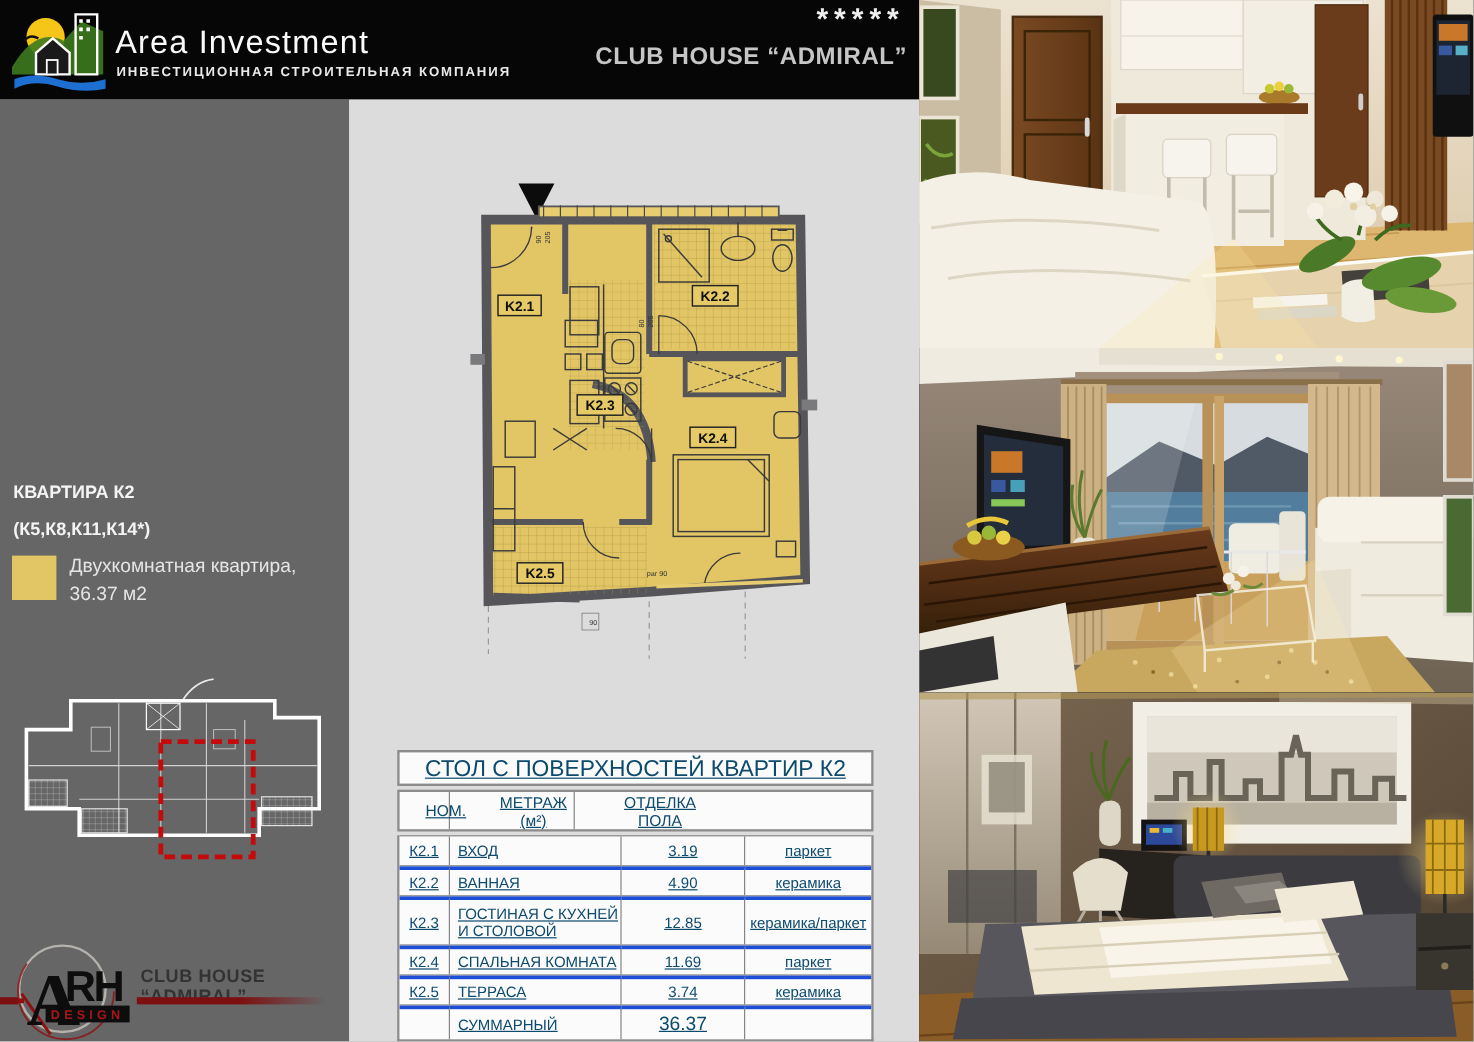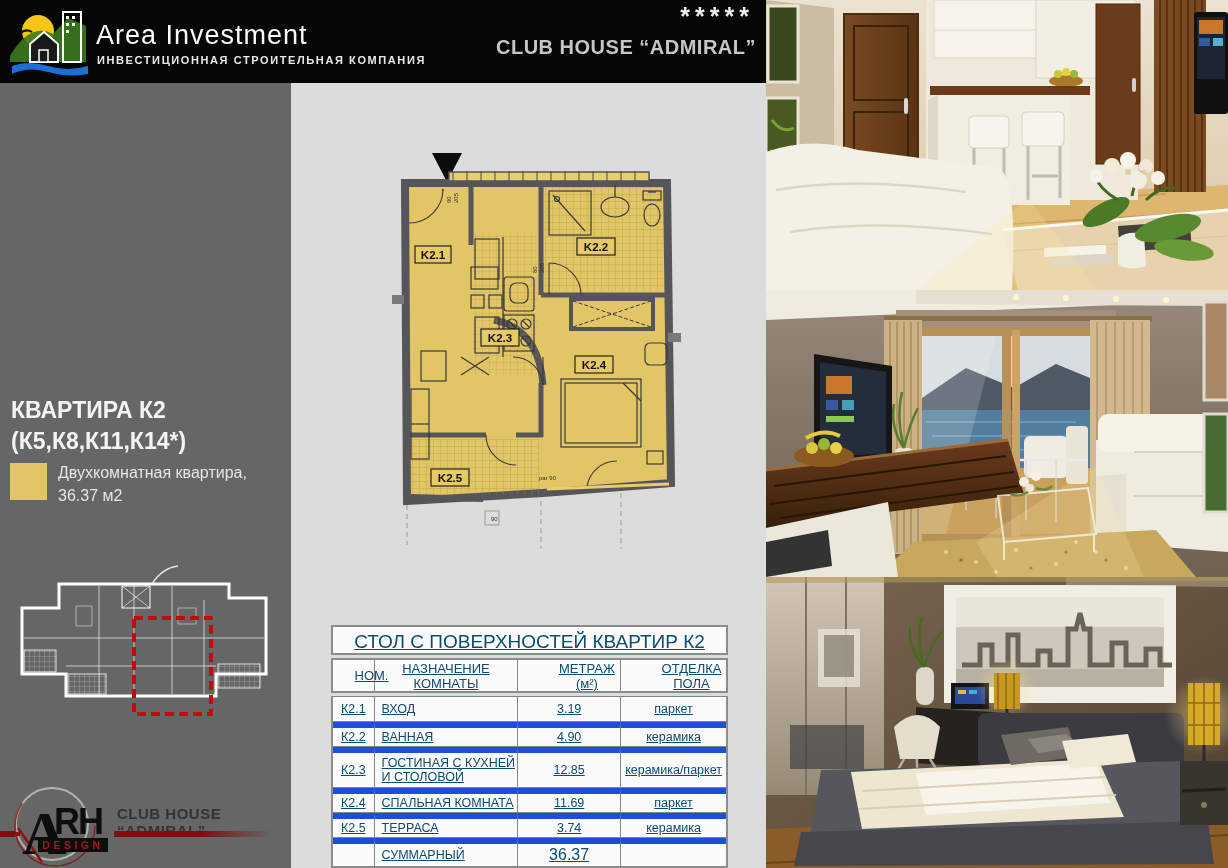--- a/index.html
+++ b/index.html
@@ -12,21 +12,21 @@
   .company-name{position:absolute;left:96px;top:20px;font-size:27px;letter-spacing:1px;color:#fafafa;}
   .company-tagline{position:absolute;left:97px;top:54px;font-size:11px;font-weight:bold;
         letter-spacing:1.6px;color:#e8e8e8;}
   .hdr-stars{position:absolute;right:12px;top:2px;font-size:25px;font-weight:bold;
         letter-spacing:5px;color:#efefef;}
   .hdr-project{position:absolute;right:10px;top:36px;font-size:20px;font-weight:bold;
         letter-spacing:.5px;color:#c6c6c6;}
 
   
   .sidebar{position:absolute;left:0;top:83px;width:291px;height:785px;background:#666667;}
-  .apt-title{position:absolute;left:11px;top:312px;font-size:23px;font-weight:bold;color:#f4f4f4;line-height:31px;}
+  .apt-title{position:absolute;left:11px;top:312px;font-size:15px;font-weight:bold;color:#f4f4f4;line-height:31px;}
   .legend{position:absolute;left:10px;top:378px;}
   .legend .swatch{position:absolute;left:0;top:2px;width:37px;height:37px;background:#e2c565;}
   .legend .cap{position:absolute;left:48px;top:0;width:230px;font-size:16px;color:#e5e5e5;line-height:23px;}
   .miniplan{position:absolute;left:4px;top:463px;width:282px;height:188px;}
   .arh-logo{position:absolute;left:8px;top:697px;width:120px;height:88px;}
   .ftr-project{position:absolute;left:117px;top:722px;font-size:15px;font-weight:bold;
         letter-spacing:.5px;color:#333;}
   .ftr-redbar{position:absolute;left:114px;top:748px;width:158px;height:6px;
         background:linear-gradient(to right,#7c1010 0%,#7c1010 55%,rgba(124,16,16,0) 100%);}
   .ftr-redstub{position:absolute;left:0;top:748px;width:15px;height:6px;background:#7c1010;}
@@ -40,21 +40,21 @@
   .t-title{height:30px;line-height:30px;text-align:center;font-size:19px;
         background:#fbfbfb;border:2px solid #8c8c8c;box-sizing:border-box;}
   .t-gap{height:3px;}
   .t-head,.t-row{display:flex;background:#fbfbfb;border-left:1px solid #858585;border-top:1px solid #858585;box-sizing:border-box;}
   .t-head{border:2px solid #8c8c8c;}
   .t-body{border:2px solid #8c8c8c;border-top:none;}
   .t-body .t-row{border-left:none;}
   .cell{border-right:1px solid #858585;box-sizing:border-box;display:flex;align-items:center;
         justify-content:center;font-size:12.5px;text-align:center;}
   .t-head .cell{height:31px;font-size:13px;padding-left:36px;}
-  .t-row .cell{border-top:6px solid #1d4ed8;}
+  .t-row .cell{border-top:3px solid #1d4ed8;}
   .t-row:first-child .cell{border-top:none;}
   .c-num{width:42px;}
   .c-name{width:145px;justify-content:flex-start;text-align:left;padding-left:7px;box-sizing:border-box;}
   .c-area{width:104px;}
   .c-floor{width:106px;border-right:none;}
   .r-sm .cell{height:24px;}
   .r-lg .cell{height:40px;}
   .r-sum .cell{height:28px;}
   .r-sum .c-area{font-size:16px;}
 
@@ -257,21 +257,20 @@
         <rect x="40" y="324" width="38" height="17" fill="#e6ca67" stroke="#222" stroke-width="1.2"></rect>
         <text x="59" y="337">K2.5</text>
       </g>
     </svg>
 
     <section class="area-table">
       <div class="t-title">СТОЛ С ПОВЕРХНОСТЕЙ КВАРТИР К2</div>
       <div class="t-gap"></div>
       <div class="t-head">
         <div class="cell c-num">НОМ.</div>
-        <div class="cell c-name" style="justify-content:center;text-align:center;padding-left:0;">НАЗНАЧЕНИЕ КОМНАТЫ</div>
         <div class="cell c-area">МЕТРАЖ (м²)</div>
         <div class="cell c-floor">ОТДЕЛКА ПОЛА</div>
       </div>
       <div class="t-gap"></div>
       <div class="t-body">
         <div class="t-row r-sm">
           <div class="cell c-num">К2.1</div>
           <div class="cell c-name">ВХОД</div>
           <div class="cell c-area">3.19</div>
           <div class="cell c-floor">паркет</div>

